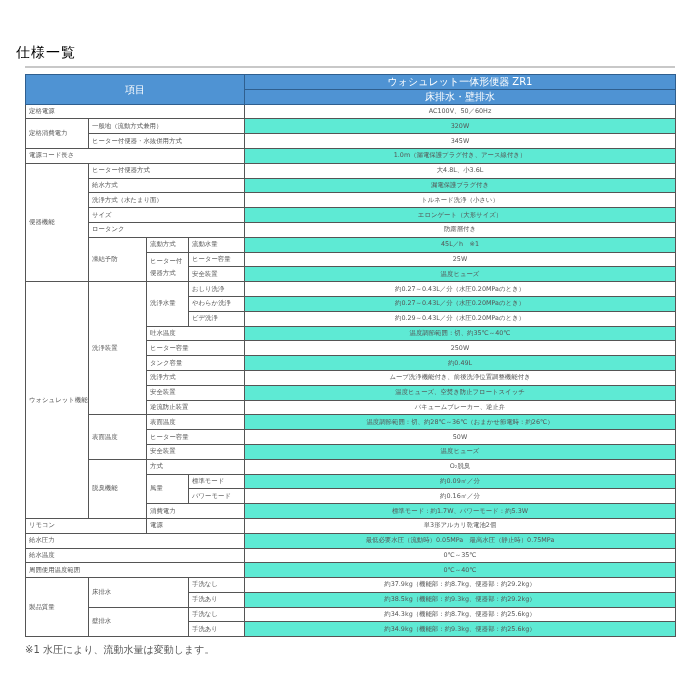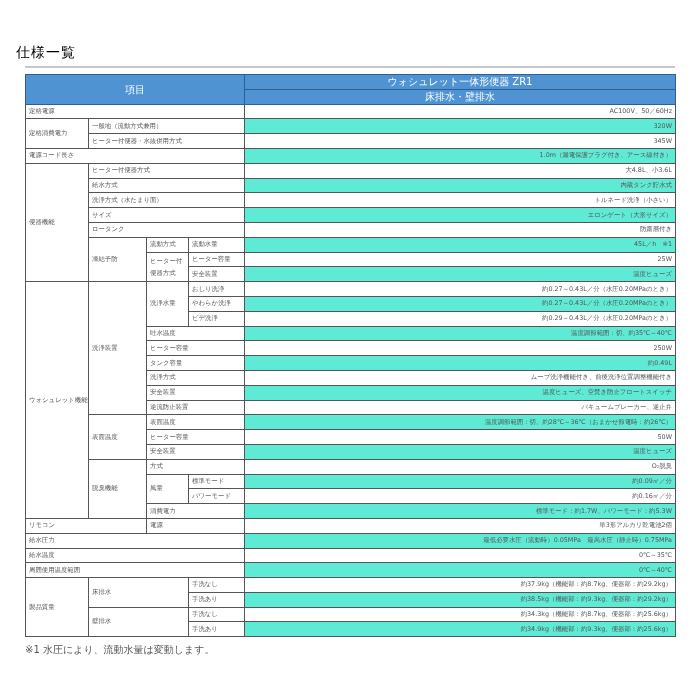--- a/index.html
+++ b/index.html
@@ -3,21 +3,21 @@
 <meta charset="utf-8">
 <style>
   html, body { margin:0; padding:0; background:#ffffff; }
   body { width:700px; height:700px; position:relative; overflow:hidden;
          font-family:"DejaVu Sans", sans-serif; color:#444; }
   .title { position:absolute; left:16px; top:44px; font-size:14px; color:#000000; letter-spacing:1px; }
   .title-rule { position:absolute; left:25px; top:66px; width:650px; height:2px; background:#c8c8c8; }
   table.spec { position:absolute; left:25px; top:74px; width:650px; border-collapse:collapse; table-layout:fixed; }
   table.spec td { border:1px solid #555; font-size:6.4px; height:13.8px; padding:0 3px; line-height:13px;
                   white-space:nowrap; overflow:hidden; }
-  table.spec td.v { text-align:right; color:#555; }
+  table.spec td.v { text-align:center; color:#555; }
   table.spec tr.alt td.v { background:#5eead4; }
   table.spec td.h { background:#4f93d3; color:#fff; text-align:center; border-color:#2f5f8f; font-size:10px; }
   table.spec td.lbl { color:#555;margin-left:42px; }
   .footnote { position:absolute; left:25px; top:643px; font-size:10px; color:#555; }
 </style>
 </head>
 <body>
 
 <div class="title">仕様一覧</div>
 <div class="title-rule"></div>
@@ -57,21 +57,21 @@
     <td class="v">1.0m（漏電保護プラグ付き、アース線付き）</td>
   </tr>
 
   <tr>
     <td class="lbl" rowspan="8">便器機能</td>
     <td class="lbl" colspan="3">ヒーター付便器方式</td>
     <td class="v">大4.8L、小3.6L</td>
   </tr>
   <tr class="alt">
     <td class="lbl" colspan="3">給水方式</td>
-    <td class="v">内蔵タンク貯水式</td>
+    <td class="v">漏電保護プラグ付き</td>
   </tr>
   <tr>
     <td class="lbl" colspan="3">洗浄方式（水たまり面）</td>
     <td class="v">トルネード洗浄（小さい）</td>
   </tr>
   <tr class="alt">
     <td class="lbl" colspan="3">サイズ</td>
     <td class="v">エロンゲート（大形サイズ）</td>
   </tr>
   <tr>

